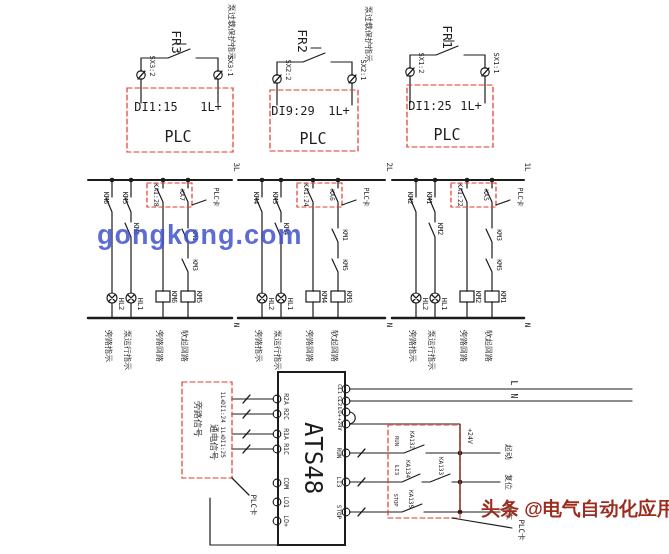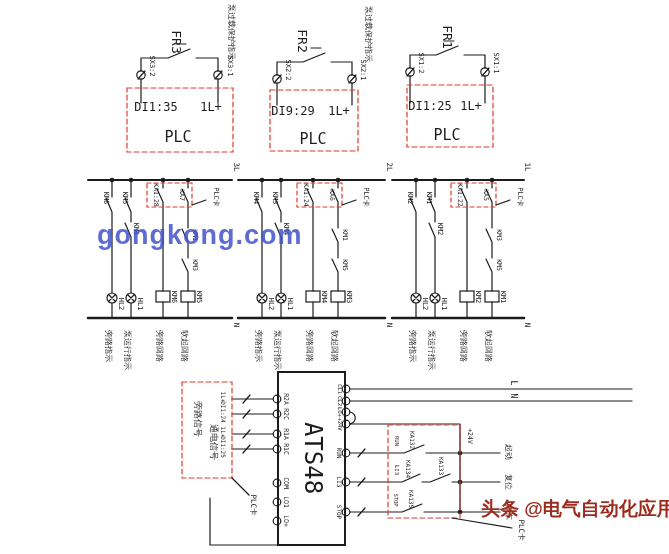--- a/index.html
+++ b/index.html
@@ -140,21 +140,21 @@
       <rect x="388" y="425" width="72" height="93" stroke="#e23b2e" stroke-dasharray="5,3"></rect>
       <path d="M452,518 L512,528"></path>
       <path d="M278,545 H210 M210,545 V498"></path>
     </g>
   </svg>
 
   <div id="labels">
       <div class="lbl rot" style="left: 176px; top: 42px; font-size: 13px;">FR3</div>
       <div class="lbl rot" style="left: 151px; top: 66px; font-size: 7px;">SX3:2</div>
       <div class="lbl rot" style="left: 229px; top: 66px; font-size: 7px;">SX3:1</div>
-      <div class="lbl" style="left: 156px; top: 107px; font-size: 12px;">DI1:35</div>
+      <div class="lbl" style="left: 156px; top: 107px; font-size: 12px;">DI1:15</div>
       <div class="lbl" style="left: 211px; top: 107px; font-size: 12px;">1L+</div>
       <div class="lbl" style="left: 178px; top: 137px; font-size: 15px;">PLC</div>
       <div class="lbl rot" style="left: 302px; top: 41px; font-size: 13px;">FR2</div>
       <div class="lbl rot" style="left: 287px; top: 70px; font-size: 7px;">SX2:2</div>
       <div class="lbl rot" style="left: 362px; top: 70px; font-size: 7px;">SX2:1</div>
       <div class="lbl" style="left: 293px; top: 111px; font-size: 12px;">DI9:29</div>
       <div class="lbl" style="left: 339px; top: 111px; font-size: 12px;">1L+</div>
       <div class="lbl" style="left: 313px; top: 139px; font-size: 15px;">PLC</div>
       <div class="lbl rot" style="left: 447px; top: 37px; font-size: 13px;">FR1</div>
       <div class="lbl rot" style="left: 420px; top: 63px; font-size: 7px;">SX1:2</div>

